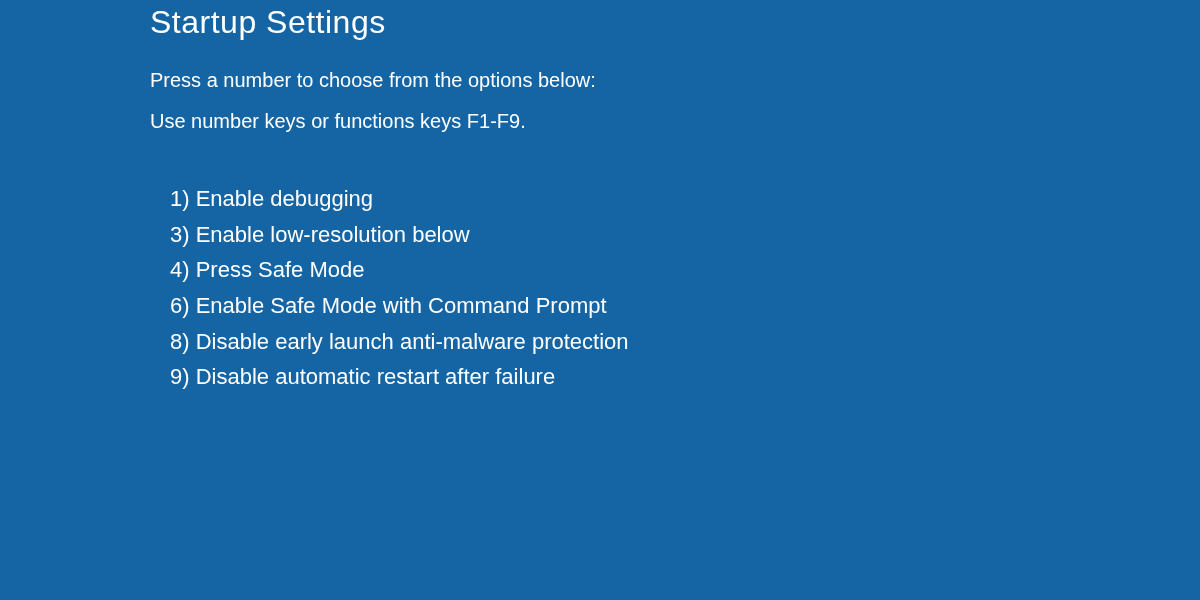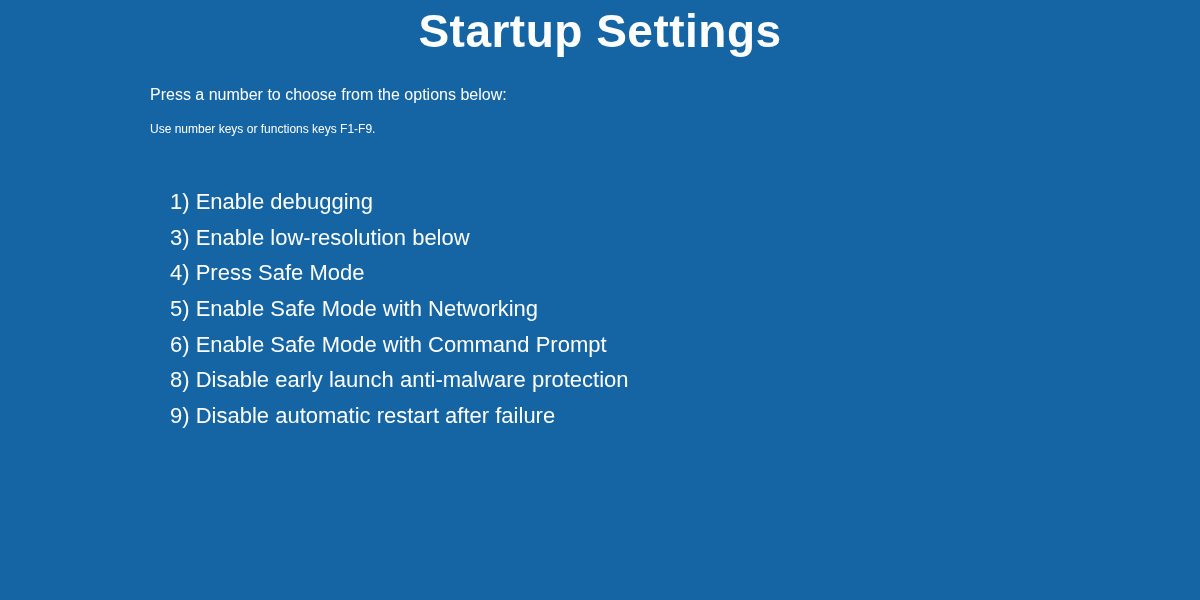--- a/index.html
+++ b/index.html
@@ -10,34 +10,33 @@
     body {
       width: 1200px;
       height: 600px;
       background-color: #1565a5;
       font-family: "Segoe UI Light", "Segoe UI", -apple-system, sans-serif;
       color: #ffffff;
       padding: 0 150px;
       overflow: hidden;
     }
     .title {
-      font-size: 46px;
-      font-weight: 700;
+      font-size: 32px;
+      font-weight: 400;
       letter-spacing: 0.5px;
       padding-top: 4px;
       padding-bottom: 28px;
-      text-align: center;
     }
     .instruction {
-      font-size: 16px;
+      font-size: 20px;
       font-weight: 300;
       padding-bottom: 18px;
     }
     .hint {
-      font-size: 12px;
+      font-size: 20px;
       font-weight: 300;
       padding-bottom: 48px;
     }
     .options {
       list-style: none;
     }
     .option-item {
       font-size: 22px;
       font-weight: 300;
       line-height: 1.62;
@@ -64,24 +63,20 @@
   </li>
   <li class="option-item">
     <span class="num">3)</span>
     <span class="label">Enable low-resolution below</span>
   </li>
   <li class="option-item">
     <span class="num">4)</span>
     <span class="label">Press Safe Mode</span>
   </li>
   <li class="option-item">
-    <span class="num">5)</span>
-    <span class="label">Enable Safe Mode with Networking</span>
-  </li>
-  <li class="option-item">
     <span class="num">6)</span>
     <span class="label">Enable Safe Mode with Command Prompt</span>
   </li>
   <li class="option-item">
     <span class="num">8)</span>
     <span class="label">Disable early launch anti-malware protection</span>
   </li>
   <li class="option-item">
     <span class="num">9)</span>
     <span class="label">Disable automatic restart after failure</span>

